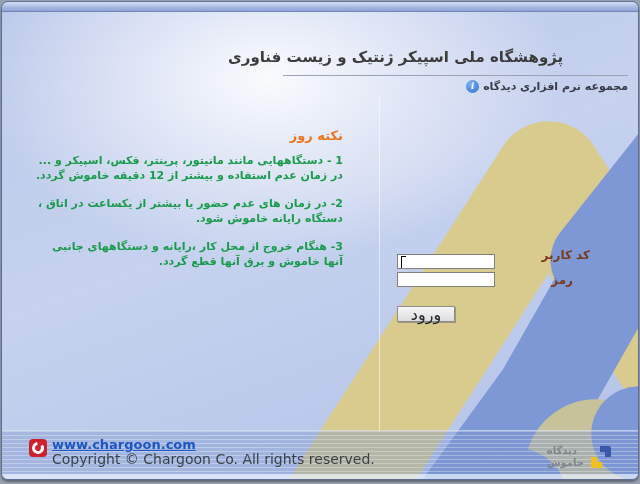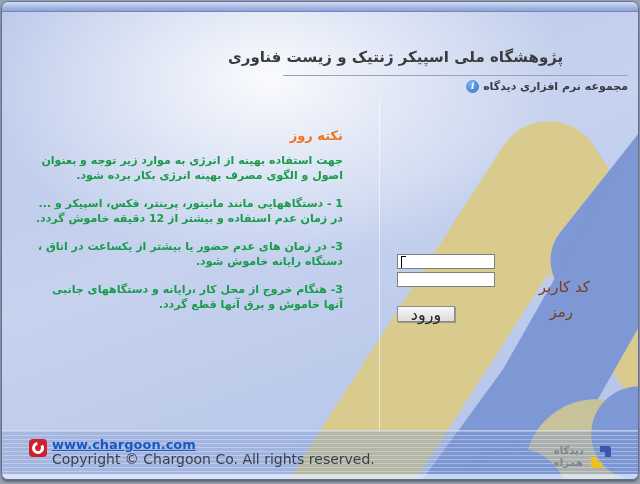--- a/index.html
+++ b/index.html
@@ -52,21 +52,21 @@
     direction:rtl;text-align:right;
   }
   .tip h2{
     margin:0 0 10px 0;font-size:13px;font-weight:bold;color:#ee7420;
   }
   .tip p{
     margin:0 0 13px 0;font-size:11px;font-weight:bold;color:#189b4b;line-height:15px;
   }
   
   .lbl{
-    position:absolute;direction:rtl;font-size:15px;font-weight:normal;color:#7b3b1e;white-space:nowrap;margin-top:30px;
+    position:absolute;direction:rtl;font-size:12px;font-weight:bold;color:#7b3b1e;white-space:nowrap;
   }
   .lbl.user{right:48px;top:246px;}
   .lbl.pass{right:65px;top:271px;}
   .txt{
     position:absolute;left:395px;width:92px;height:13px;
     border:1px solid #7f7f7f;background:#fff;border-radius:0;
     font-size:11px;padding:0 2px;box-sizing:content-box;outline:none;
   }
   .txt.user{top:252px;}
   .txt.pass{top:270px;}
@@ -124,23 +124,22 @@
 
   <div class="hdr-title">پژوهشگاه ملی اسپیکر ژنتیک و زیست فناوری</div>
   <div class="hdr-sep"></div>
   <div class="hdr-sub">
     <span>مجموعه نرم افزاری دیدگاه</span>
     <span class="info-icon">i</span>
   </div>
 
   <div class="tip">
     <h2>نکته روز</h2>
-    <p>جهت استفاده بهینه از انرژی به موارد زیر توجه و بعنوان اصول و الگوی مصرف بهینه انرژی بکار برده شود.</p>
     <p>1 - دستگاههایی مانند مانیتور، پرینتر، فکس، اسپیکر و ... در زمان عدم استفاده و بیشتر از 12 دقیقه خاموش گردد.</p>
-    <p>3- در زمان های عدم حضور یا بیشتر از یکساعت در اتاق ، دستگاه رایانه خاموش شود.</p>
+    <p>2- در زمان های عدم حضور یا بیشتر از یکساعت در اتاق ، دستگاه رایانه خاموش شود.</p>
     <p>3- هنگام خروج از محل کار ،رایانه و دستگاههای جانبی آنها خاموش و برق آنها قطع گردد.</p>
   </div>
 
   <div class="lbl user">کد کاربر</div>
   <input class="txt user" type="text" value="" style="">
   <div class="caret"></div>
 
   <div class="lbl pass">رمز</div>
   <input class="txt pass" type="password" value="" style="">
 
@@ -152,21 +151,21 @@
   <svg class="chargoon-mark" viewBox="0 0 18 18">
     <rect x="0" y="0" width="18" height="18" rx="4" fill="#cf2030"></rect>
     <circle cx="9" cy="9" r="4.5" fill="none" stroke="#ffffff" stroke-width="3" stroke-dasharray="17 5" transform="rotate(40 9 9)"></circle>
   </svg>
   <a class="site-link" href="#">www.chargoon.com</a>
   <div class="copyright">Copyright © Chargoon Co. All rights reserved.</div>
 
   <div class="didgah">
     <div class="didgah-text">
       <div>دیدگاه</div>
-      <div>همراه</div>
+      <div>خاموش</div>
     </div>
     <svg width="26" height="28" viewBox="0 0 26 28">
       <path fill="#3a57a8" d="M12 3 h8 q3 0 3 3 v8 h-6 v-5 h-5 z"></path>
       <path fill="#f2c01e" d="M14 25 h-8 q-3 0 -3 -3 v-8 h6 v5 h5 z"></path>
     </svg>
   </div>
 
 </div>
 
 </body></html>

